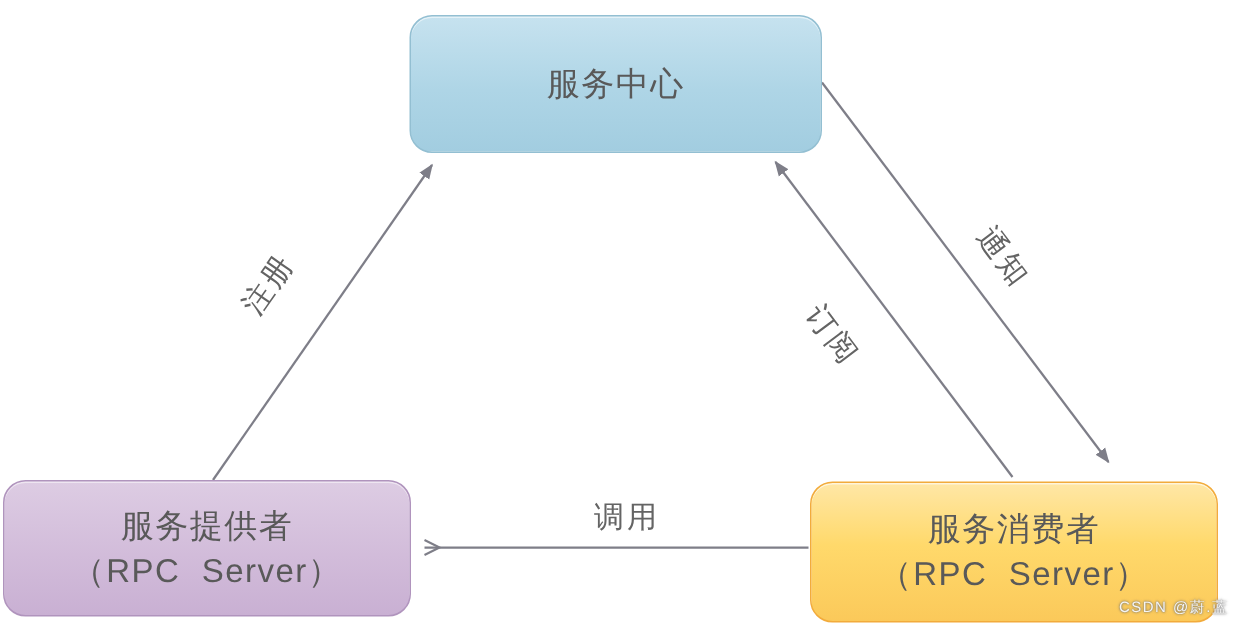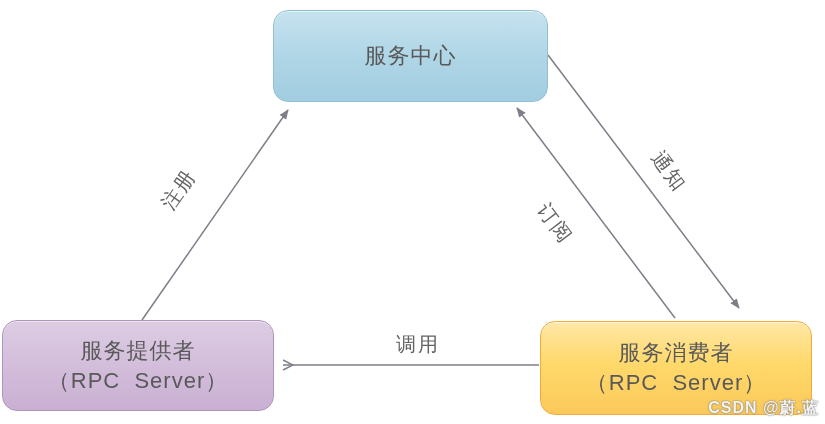--- a/index.html
+++ b/index.html
@@ -48,25 +48,24 @@
     white-space:pre;
     letter-spacing:2px;
   }
   .label-register{left:157px;top:176px;transform:rotate(-55deg);}
   .label-subscribe{left:533px;top:210px;transform:rotate(53deg);}
   .label-notify{left:647px;top:158px;transform:rotate(53deg);}
   .label-invoke{left:396px;top:331px;}
   .watermark{
     position:absolute;
     right:6px;top:398px;
-    font-size:16px;
+    font-size:10px;
     color:rgba(255,255,255,0.92);
     text-shadow:0 0 2px rgba(110,110,110,0.9),0 0 1px rgba(110,110,110,0.9);
     letter-spacing:1px;
-    font-weight:bold;
   }
 </style>
 </head>
 <body>
 
 <div class="canvas">
 
   <svg class="edges-layer" width="825" height="424" viewBox="0 0 825 424" xmlns="http://www.w3.org/2000/svg">
     <defs>
       <marker id="tri" markerWidth="11" markerHeight="9" refX="9" refY="4.5" orient="auto" markerUnits="userSpaceOnUse">

